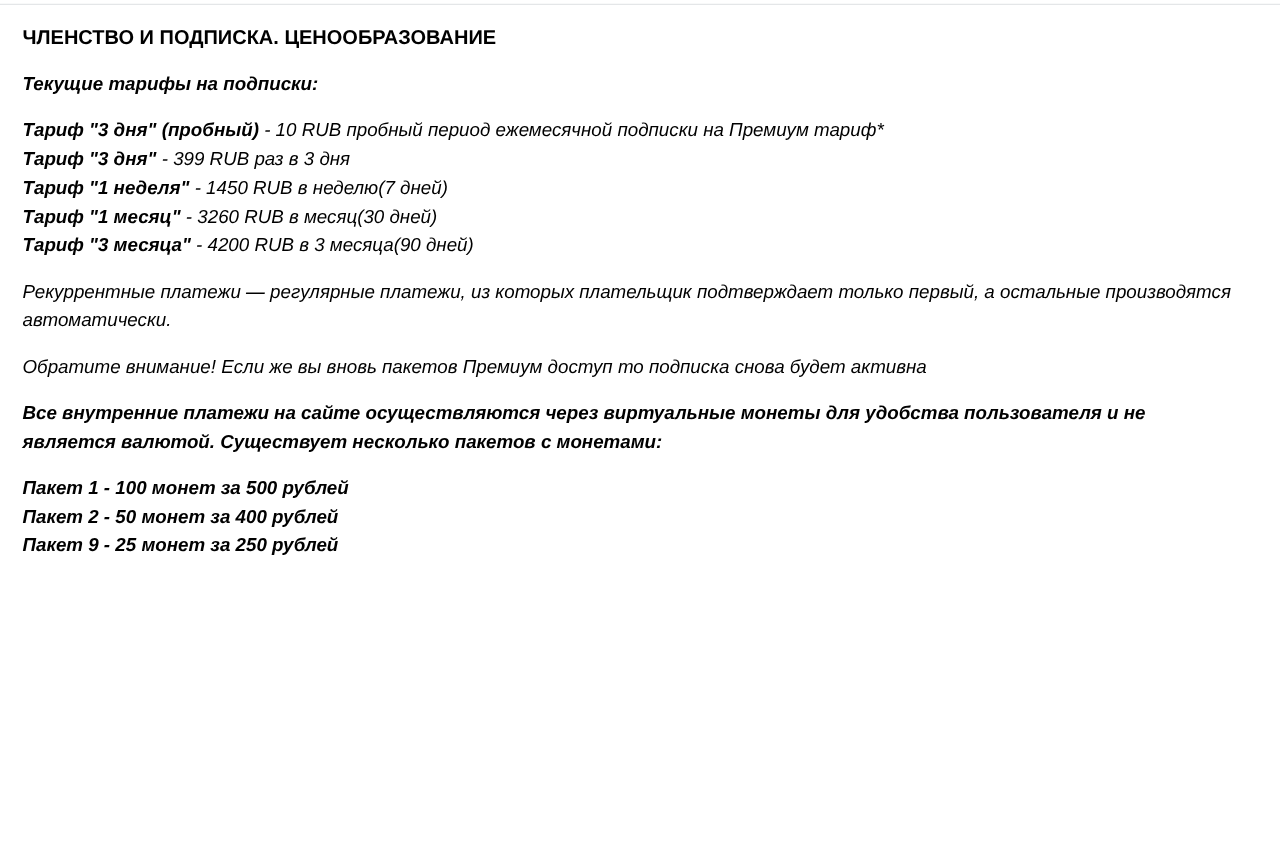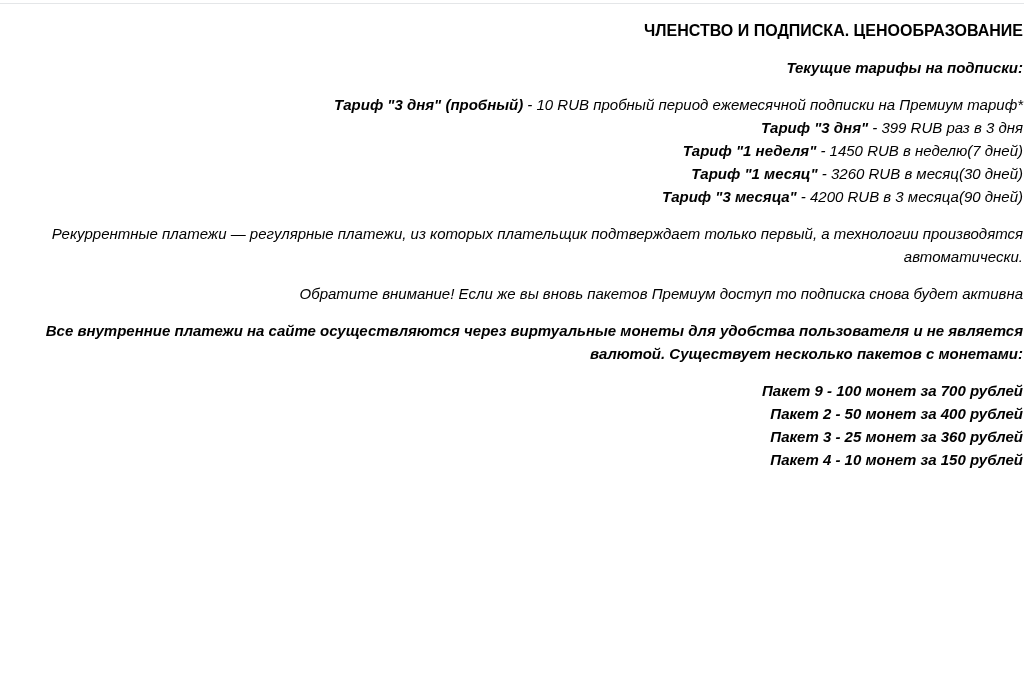--- a/index.html
+++ b/index.html
@@ -10,24 +10,23 @@
     color: #000000;
     font-family: "Liberation Sans", sans-serif;
     overflow: hidden;
   }
   .top-rule {
     border: none;
     border-top: 1px solid #e4e6e8;
     margin: 3px 0 0 0;
   }
   .content {
-    padding: 15px 1px 0 18px;
+    padding: 15px 30px 0 18px;
     font-size: 15px;
     line-height: 23px;
-    text-align: right;
   }
   .page-title {
     font-size: 16px;
     line-height: 23px;
     font-weight: bold;
     margin: 0 0 14px 0;
   }
   p { margin: 0 0 14px 0; font-style: italic; }
   p.last { margin-bottom: 0; }
   .bold { font-weight: bold; }
@@ -47,27 +46,26 @@
   <p>
     <span class="line"><b>Тариф "3 дня" (пробный)</b><span> - 10 RUB пробный период ежемесячной подписки на Премиум тариф*</span></span>
     <span class="line"><b>Тариф "3 дня"</b><span> - 399 RUB раз в 3 дня</span></span>
     <span class="line"><b>Тариф "1 неделя"</b><span> - 1450 RUB в неделю(7 дней)</span></span>
     <span class="line"><b>Тариф "1 месяц"</b><span> - 3260 RUB в месяц(30 дней)</span></span>
     <span class="line"><b>Тариф "3 месяца"</b><span> - 4200 RUB в 3 месяца(90 дней)</span></span>
   </p>
 
 
 
-  <p>Рекуррентные платежи — регулярные платежи, из которых плательщик подтверждает только первый, а технологии производятся автоматически.</p>
+  <p>Рекуррентные платежи — регулярные платежи, из которых плательщик подтверждает только первый, а остальные производятся автоматически.</p>
 
 
   <p>Обратите внимание! Если же вы вновь пакетов Премиум доступ то подписка снова будет активна</p>
 
   <p class="bold">Все внутренние платежи на сайте осуществляются через виртуальные монеты для удобства пользователя и не является валютой. Существует несколько пакетов с монетами:</p>
 
   <p class="bold last">
-    <span class="line">Пакет 9 - 100 монет за 700 рублей</span>
+    <span class="line">Пакет 1 - 100 монет за 500 рублей</span>
     <span class="line">Пакет 2 - 50 монет за 400 рублей</span>
-    <span class="line">Пакет 3 - 25 монет за 360 рублей</span>
-    <span class="line">Пакет 4 - 10 монет за 150 рублей</span>
+    <span class="line">Пакет 9 - 25 монет за 250 рублей</span>
   </p>
 
 </div>
 
 </body></html>

